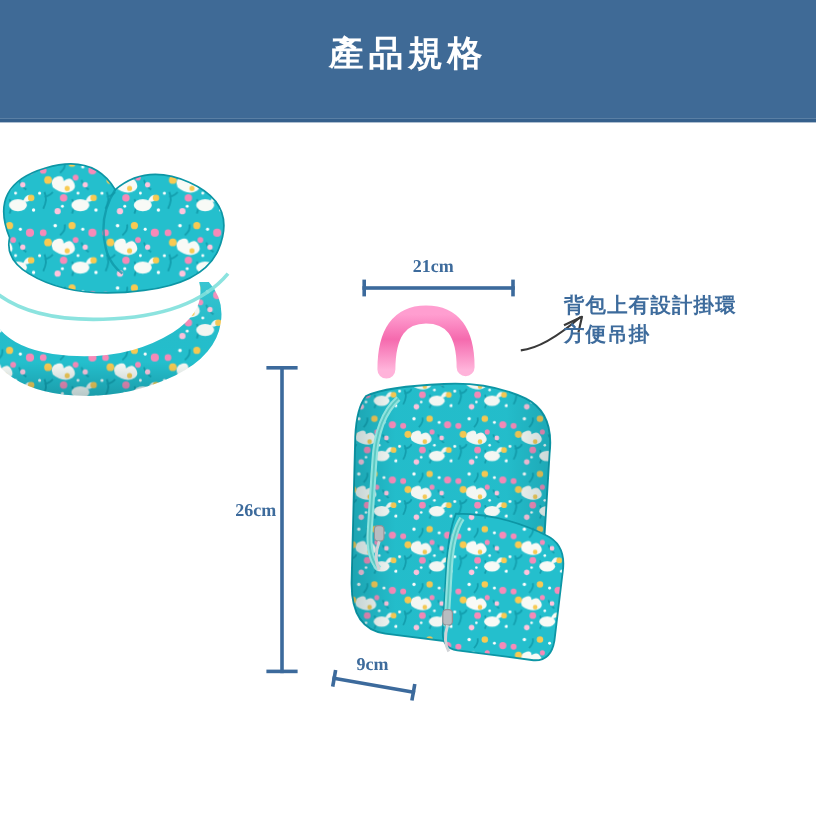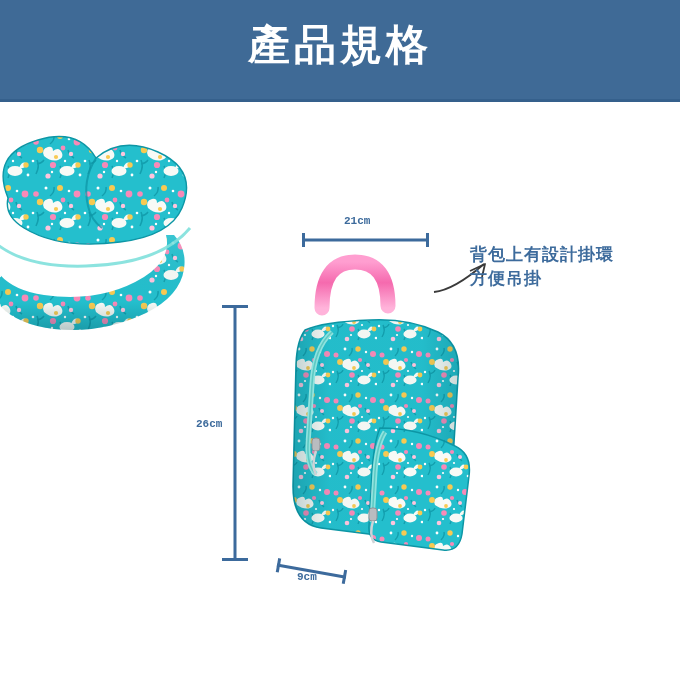--- a/index.html
+++ b/index.html
@@ -33,21 +33,21 @@
     height: 3px;
     background: #35periods;
     background: #35608c;
   }
   #page-title {
     position: absolute;
     left: 0; top: 22px;
     width: 680px;
     text-align: center;
     color: #ffffff;
-    font-size: 42px;
+    font-size: 29px;
     font-weight: bold;
     letter-spacing: 4px;
     line-height: 46px;
     white-space: nowrap;
   }
 
   
   .caption {
     position: absolute;
     color: #3d6b9c;
@@ -55,24 +55,24 @@
     font-weight: bold;
     line-height: 24px;
     letter-spacing: 1px;
     white-space: pre-line;
   }
 
   
   .dim-label {
     position: absolute;
     color: #3d6b9c;
-    font-size: 11px;
+    font-size: 15px;
     font-weight: bold;
     letter-spacing: 0px;
-    font-family: Liberation Mono, monospace;
+    font-family: Liberation Serif, serif;
     white-space: nowrap;
   }
 
   
   .dim-h { position: absolute; }
   .dim-h .bar {
     position: absolute;
     left: 0; top: 50%;
     width: 100%; height: 3px;
     background: #3c6a9c;
@@ -242,21 +242,21 @@
     <div class="cap t"></div>
     <div class="cap b"></div>
   </div>
   <div class="dim-label" style="left:196px; top:418px;text-align:right;">26cm</div>
 
   <div class="dim-h" style="left:277px; top:558px; width:70px; height:14px; transform:rotate(10deg); transform-origin:left center;">
     <div class="bar"></div>
     <div class="cap l"></div>
     <div class="cap r"></div>
   </div>
-  <div class="dim-label" style="left:297px; top:571px;">9cm</div>
+  <div class="dim-label" style="left:297px; top:546px;">9cm</div>
 
   <div id="backpack">
     <svg width="200" height="312" viewBox="0 0 200 312">
       <defs>
         <pattern id="swanFloral2" width="46" height="46" patternUnits="userSpaceOnUse">
           <rect width="46" height="46" fill="#24bfcd"></rect>
           <g stroke="#0f9aa9" stroke-width="1.5" fill="none" opacity="0.85">
             <path d="M5 41 q4 -7 1 -12"></path>
             <path d="M6 32 q5 -1 6 -4"></path>
             <path d="M27 44 q3 -6 0 -11"></path>

